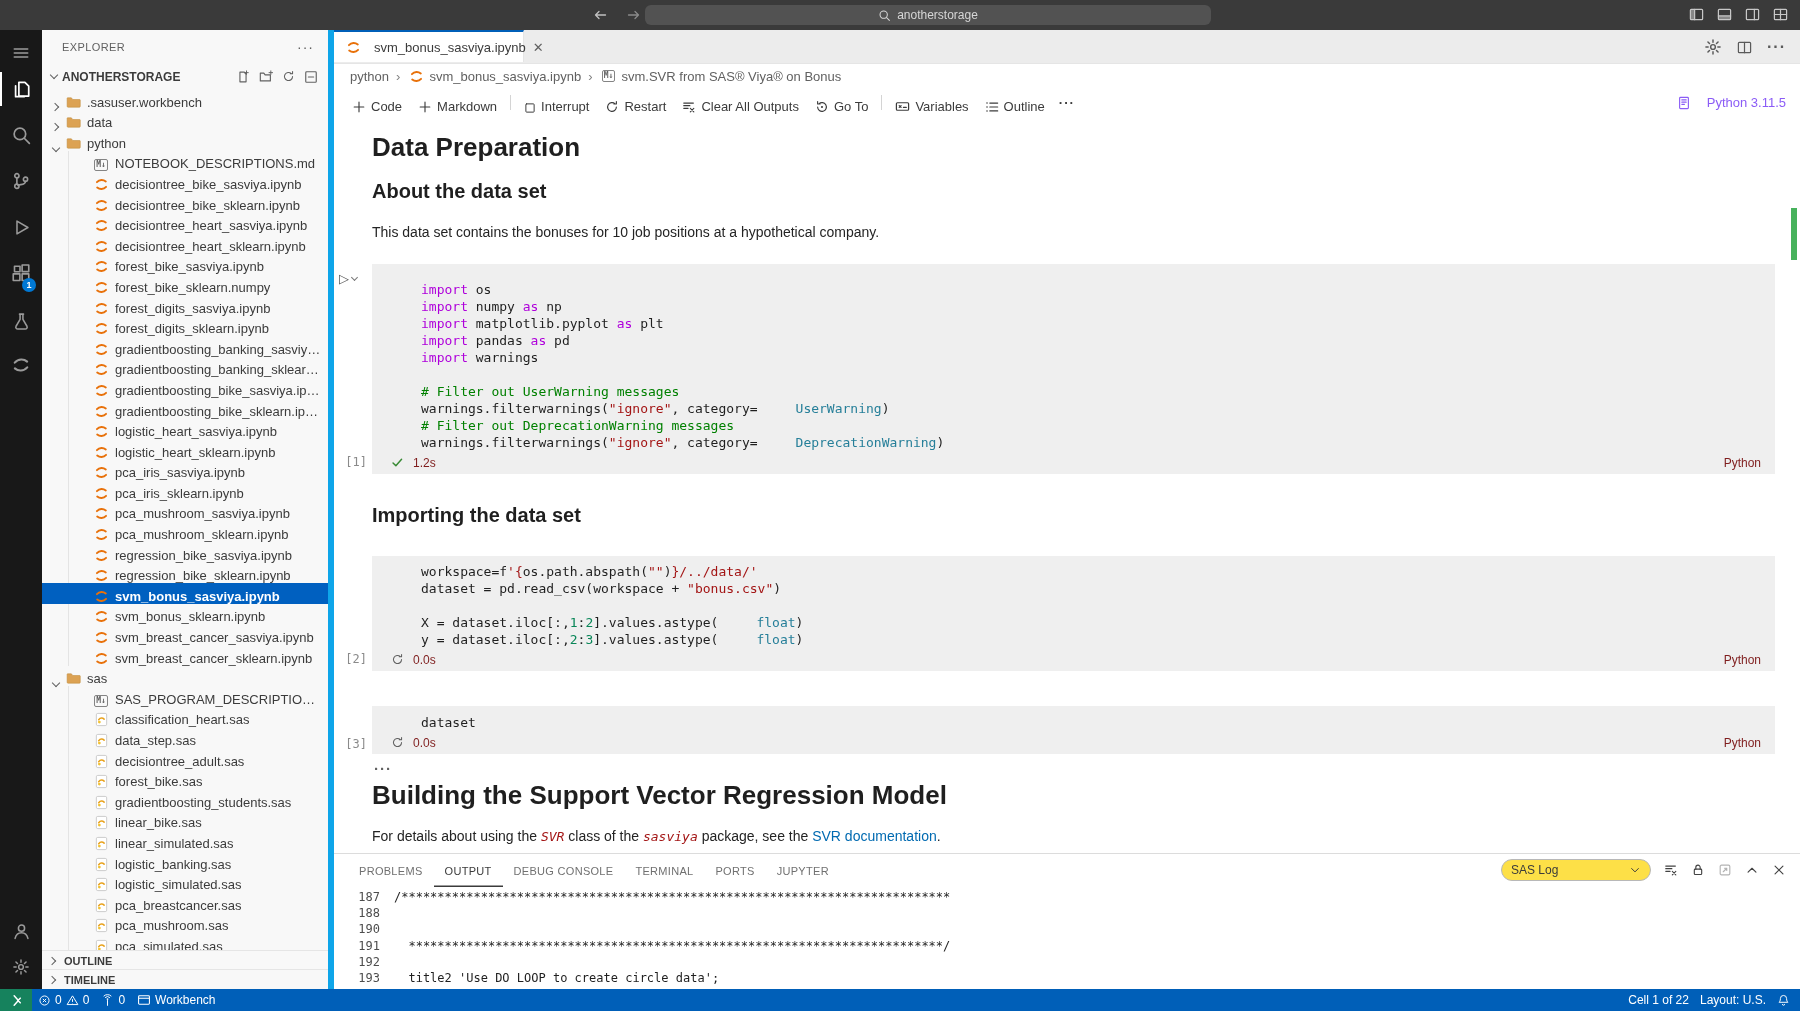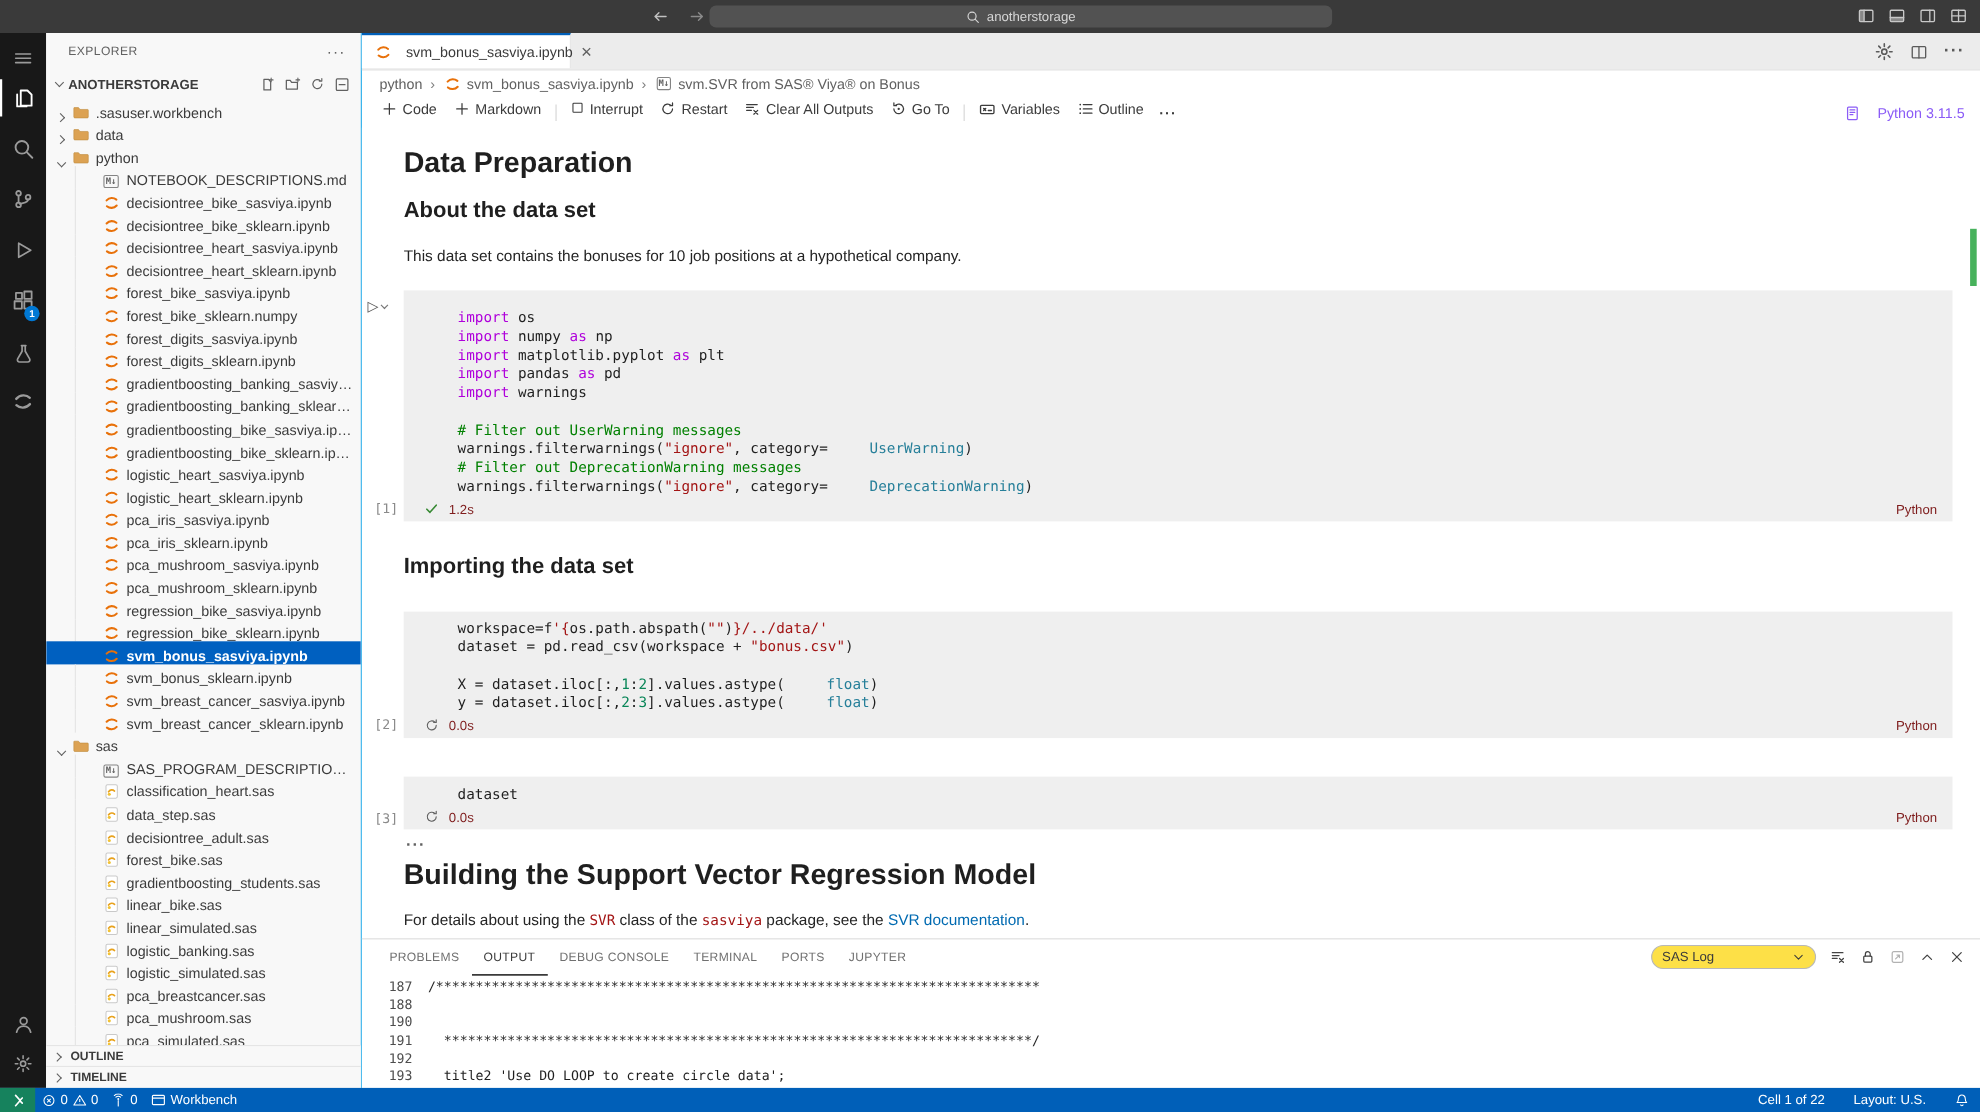--- a/index.html
+++ b/index.html
@@ -20,21 +20,21 @@
   .main{position:absolute;top:30px;left:0;right:0;bottom:22px;display:flex;}
 
   
   .activitybar{width:42px;background:#181818;position:relative;flex:none;}
   .ab-icon{position:absolute;left:0;width:42px;height:34px;display:flex;align-items:center;justify-content:center;color:#9a9a9a;}
   .ab-icon.active{color:#fff;box-shadow:inset 2px 0 0 #fff;}
   .badge{position:absolute;right:5px;bottom:1px;width:14px;height:14px;border-radius:50%;background:#0078d4;
     color:#fff;font-size:9px;display:flex;align-items:center;justify-content:center;font-weight:bold;}
 
   
-  .sidebar{width:286px;background:#f8f8f8;border-right:1px solid #0ea5e9;position:relative;flex:none;font-size:13px;}
+  .sidebar{width:286px;background:#f8f8f8;border-right:6px solid #0ea5e9;position:relative;flex:none;font-size:13px;}
   .sb-title{height:34px;display:flex;align-items:center;padding:0 14px 0 20px;font-size:11px;letter-spacing:.4px;color:#616161;}
   .sb-title .more{margin-left:auto;font-size:14px;letter-spacing:1px;color:#616161;}
   .sb-section{height:25px;display:flex;align-items:center;padding:0 10px 0 4px;font-weight:bold;font-size:12px;color:#3b3b3b;}
   .sb-section .acts{margin-left:auto;display:flex;gap:9px;color:#616161;}
   .tree{position:absolute;top:59px;left:0;right:0;bottom:38px;overflow:hidden;}
   .trow{height:20.6px;display:flex;align-items:flex-end;position:relative;color:#3b3b3b;cursor:default;}
   .trow .flab{white-space:nowrap;overflow:hidden;text-overflow:ellipsis;padding-right:6px;}
   .trow.d1{padding-left:6px;}
   .trow.d2{padding-left:34px;}
   .trow.sel{background:#0060c0;color:#fff;font-weight:bold;}
@@ -54,21 +54,21 @@
   .editor{flex:1;position:relative;background:#fff;min-width:0;}
   .tabstrip{height:33px;background:#ececec;border-bottom:1px solid #e5e5e5;display:flex;position:relative;}
   .tab{width:190px;background:#fff;border-top:2px solid #005fb8;border-right:1px solid #e5e5e5;height:32px;
     display:flex;align-items:center;gap:7px;padding:0 10px;font-size:13px;color:#3b3b3b;box-sizing:border-box;}
   .tab-close{margin-left:auto;color:#616161;font-size:13px;}
   .ts-icons{position:absolute;right:14px;top:8px;display:flex;gap:15px;color:#5a5a5a;}
   .breadcrumb{height:24px;display:flex;align-items:center;padding-left:16px;font-size:13px;color:#616161;gap:7px;}
   .breadcrumb .bitem{display:flex;align-items:center;gap:4px;}
   .bsep{color:#818181;}
   .nbtoolbar{height:29px;display:flex;align-items:center;padding:0 14px 0 10px;font-size:13px;color:#3b3b3b;}
-  .tbtn{display:flex;align-items:flex-start;gap:5px;padding:0 8px;height:22px;border-radius:4px;}
+  .tbtn{display:flex;align-items:flex-end;gap:5px;padding:0 8px;height:22px;border-radius:4px;}
   .ticn{color:#3b3b3b;display:flex;}
   .tdiv{width:1px;height:15px;background:#d4d4d4;margin:0 5px;}
   .tmore{padding:0 6px;font-weight:bold;letter-spacing:1px;}
   .kernel{margin-left:auto;display:flex;align-items:center;gap:16px;color:#8b5cf6;}
 
   
   .notebook{position:absolute;top:86px;left:0;right:0;bottom:135px;overflow:hidden;background:#fff;}
   .nb-h1{position:absolute;left:38px;font-size:26px;font-weight:bold;color:#1f1f1f;}
   .nb-h2{position:absolute;left:38px;font-size:20px;font-weight:bold;color:#1f1f1f;}
   .nb-p{position:absolute;left:38px;font-size:14px;color:#242424;}
@@ -80,21 +80,21 @@
   .cellfoot{height:23px;display:flex;align-items:center;padding:0 14px 0 19px;font-size:12px;color:#7f1d1d;}
   .cellfoot .t{margin-left:9px;}
   .cellfoot .lang{margin-left:auto;}
   .ok{color:#388a34;}
   .stale{color:#616161;}
   .exec{position:absolute;left:-33px;width:28px;text-align:right;bottom:5px;
     font:12px "DejaVu Sans Mono",monospace;color:#8a8a8a;}
   .runbtn{position:absolute;left:-33px;top:7px;color:#555;font-size:13px;display:flex;gap:3px;align-items:center;}
   .runbtn .dd::before{content:"";display:inline-block;width:4px;height:4px;border-right:1.2px solid #777;border-bottom:1.2px solid #777;transform:rotate(45deg);margin-bottom:3px;}
   .mdots{position:absolute;left:40px;color:#616161;font-size:15px;font-weight:bold;letter-spacing:1px;}
-  .mdcode{font-family:"DejaVu Sans Mono",monospace;font-size:13px;color:#a31515;}
+  .mdcode{font-family:"DejaVu Sans Mono",monospace;font-size:13px;color:#a31515;font-style:italic;}
   .mdlink{color:#006ab1;}
   .overview-mark{position:absolute;right:3px;top:178px;width:6px;height:52px;background:#47b25c;}
 
   
   .panel{position:absolute;left:0;right:0;bottom:0;height:135px;border-top:1px solid #dcdcdc;background:#fff;}
   .panel-tabs{height:33px;display:flex;align-items:center;padding-left:14px;}
   .ptab{padding:0 11px;height:32px;display:flex;align-items:center;font-size:11px;letter-spacing:.3px;color:#707070;}
   .ptab.act{color:#3b3b3b;box-shadow:inset 0 -1.5px 0 #3b3b3b;}
   .panel-actions{position:absolute;right:14px;top:5px;display:flex;align-items:center;gap:13px;color:#424242;}
   .saslog{width:150px;height:22px;border:1px solid #b8b8b8;border-radius:11px;display:flex;align-items:center;
@@ -105,21 +105,21 @@
     font:12px/16.2px "DejaVu Sans Mono",monospace;color:#1f1f1f;padding-top:2px;}
   .oline{display:flex;height:16.2px;}
   .lnum{width:46px;text-align:right;color:#4d4d4d;flex:none;margin-right:14px;}
   .ltxt{white-space:pre;}
 
   
   .statusbar{position:absolute;left:0;right:0;bottom:0;height:22px;background:#005fb8;color:#fff;
     display:flex;align-items:center;font-size:12px;}
   .remote{width:32px;height:100%;background:#16825d;display:flex;align-items:center;justify-content:center;flex:none;}
   .sb-item{display:flex;align-items:center;gap:4px;padding:0 6px;}
-  .sb-right{margin-left:auto;display:flex;align-items:center;gap:26px;padding-right:10px;}
+  .sb-right{margin-left:auto;display:flex;align-items:center;gap:11px;padding-right:10px;}
 </style>
 </head>
 <body>
 
 <div class="window">
 
   <div class="titlebar">
     <div class="tb-nav">
       <span class="ic">
           <svg width="16" height="16" viewBox="0 0 16 16" fill="none" stroke="currentColor" stroke-width="1.3" stroke-linecap="round" stroke-linejoin="round">

